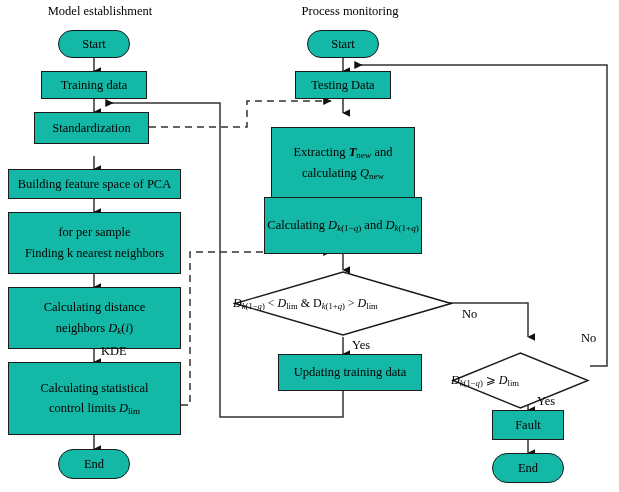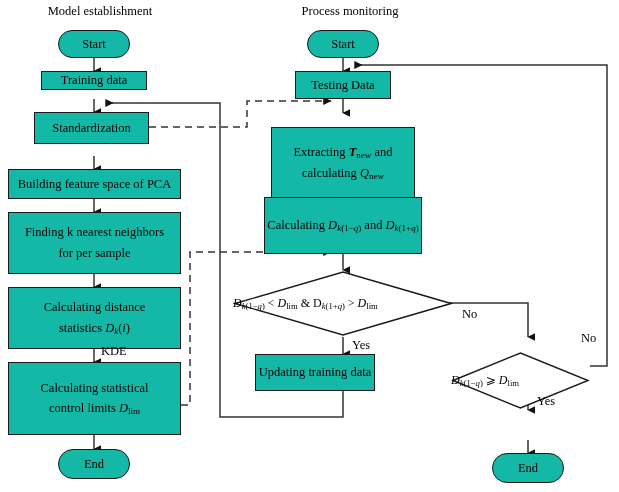--- a/index.html
+++ b/index.html
@@ -132,41 +132,41 @@
     </g>
   </svg>
 
   <div class="col-title" style="left:20px; top:4px; width:160px;">Model establishment</div>
   <div class="col-title" style="left:270px; top:4px; width:160px;">Process monitoring</div>
 
   <div class="node terminal" style="left:58px; top:30px; width:72px; height:28px;">
     <span>Start</span>
   </div>
 
-  <div class="node" style="left:41px; top:71px; width:106px; height:19px;">
+  <div class="node" style="left:41px; top:71px; width:106px; height:28px;">
     <span>Training data</span>
   </div>
 
   <div class="node" style="left:34px; top:112px; width:115px; height:32px;">
     <span>Standardization</span>
   </div>
 
   <div class="node" style="left:8px; top:169px; width:173px; height:30px;">
     <span>Building feature space of PCA</span>
   </div>
 
   <div class="node" style="left:8px; top:212px; width:173px; height:62px;">
+    <span>for per sample</span>
     <span>Finding k nearest neighbors</span>
-    <span>for per sample</span>
   </div>
 
   <div class="node" style="left:8px; top:287px; width:173px; height:62px;">
     <span>Calculating distance</span>
     <span>
-      <span>statistics </span><i class="mvar">D</i><sub><i class="mvar">k</i></sub>(<i class="mvar">i</i>)
+      <span>neighbors </span><i class="mvar">D</i><sub><i class="mvar">k</i></sub>(<i class="mvar">i</i>)
     </span>
   </div>
 
   <div class="node" style="left:8px; top:362px; width:173px; height:73px;">
     <span>Calculating statistical</span>
     <span>
       <span>control limits </span><i class="mvar">D</i><sub>lim</sub>
     </span>
   </div>
 
@@ -204,34 +204,37 @@
       <polygon points="2,33.5 110,2 218,33.5 110,65" fill="#fff" stroke="#1a1a1a" stroke-width="1.4"></polygon>
     </svg>
     <div class="diamond-label">
       <span><i class="mvar">D</i><sub><i class="mvar">k</i>(1−<i class="mvar">q</i>)</sub> &lt; <i class="mvar">D</i><sub>lim</sub> &amp; D<sub><i class="mvar">k</i>(1+<i class="mvar">q</i>)</sub> &gt; <i class="mvar">D</i><sub>lim</sub></span>
     </div>
   </div>
 
   <div class="edge-label" style="left:352px; top:338px;">Yes</div>
   <div class="edge-label" style="left:462px; top:307px;">No</div>
 
-  <div class="node" style="left:255px; top:354px; width:120px; height:37px;">
+  <div class="node" style="left:278px; top:354px; width:144px; height:37px;">
     <span>Updating training data</span>
   </div>
 
   <div class="diamond-wrap" style="left:451px; top:351px; width:139px; height:59px;text-decoration:underline;">
     <svg width="139" height="59">
       <polygon points="2,29.5 69.5,2 137,29.5 69.5,57" fill="#fff" stroke="#1a1a1a" stroke-width="1.4"></polygon>
     </svg>
     <div class="diamond-label">
       <span><i class="mvar">D</i><sub><i class="mvar">k</i>(1−<i class="mvar">q</i>)</sub> ⩾ <i class="mvar">D</i><sub>lim</sub></span>
     </div>
   </div>
 
   <div class="edge-label" style="left:537px; top:394px;">Yes</div>
   <div class="edge-label" style="left:581px; top:331px;">No</div>
 
+  <div class="node" style="left:492px; top:410px; width:72px; height:30px;">
+    <span>Fault</span>
+  </div>
 
   <div class="node terminal" style="left:492px; top:453px; width:72px; height:30px;">
     <span>End</span>
   </div>
 
 </div>
 
 </body></html>

